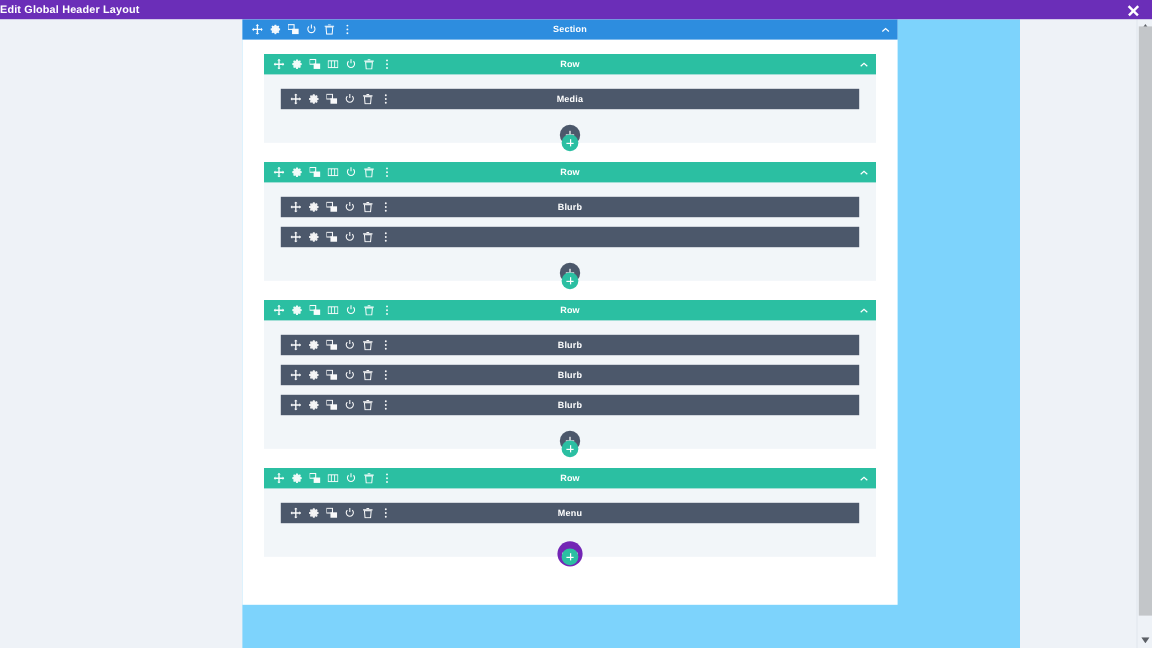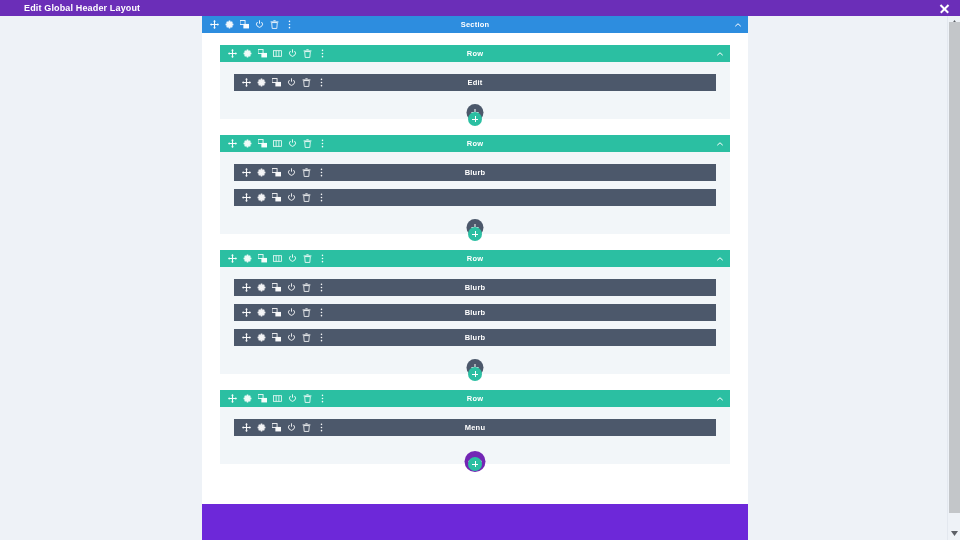--- a/index.html
+++ b/index.html
@@ -17,21 +17,21 @@
     width: 960px; height: 16px;
     background: #6b2eb8;
     display: flex; align-items: center;
     z-index: 50;
   }
   .topbar-title {
     color: #ffffff;
     font-size: 9px;
     font-weight: bold;
     letter-spacing: .15px;
-    margin-left: 24px;
+    margin-left: 0;
     line-height: 16px;
     white-space: nowrap;
   }
   .topbar-close {
     margin-left: auto;
     margin-right: 10px;
     width: 11px; height: 11px;
     position: relative;
     cursor: pointer;
   }
@@ -49,23 +49,23 @@
   .page-area {
     position: absolute;
     top: 16px; left: 0;
     width: 952px; height: 524px;
     background: #eef2f7;
     overflow: hidden;
   }
   .canvas {
     position: absolute;
     left: 202px; top: 0px;
-    width: 546px;
+    width: 648px;
     min-height: 524px;
-    background: #6d28d9;
+    background: #7dd3fc;
   }
 
   
   .bar {
     position: relative;
     display: flex;
     align-items: center;
     height: 17px;
     padding: 0 6px 0 8px;
     color: #ffffff;
@@ -365,21 +365,21 @@
                   </svg>
                 </span>
               <span class="ibtn">
                   <svg width="9" height="9" viewBox="0 0 16 16">
                     <circle cx="8" cy="2.4" r="1.4" fill="#fff"></circle>
                     <circle cx="8" cy="8" r="1.4" fill="#fff"></circle>
                     <circle cx="8" cy="13.6" r="1.4" fill="#fff"></circle>
                   </svg>
                 </span>
             </span>
-            <span class="bar-label">Edit</span>
+            <span class="bar-label">Media</span>
           </div>
           <div class="add-wrap">
             <div class="circle circle-module" style="top:5px">
               <span class="plus"></span>
             </div>
           </div>
         </div>
       </div>
       <div class="add-wrap">
         <div class="circle circle-row" style="top:-7px">

